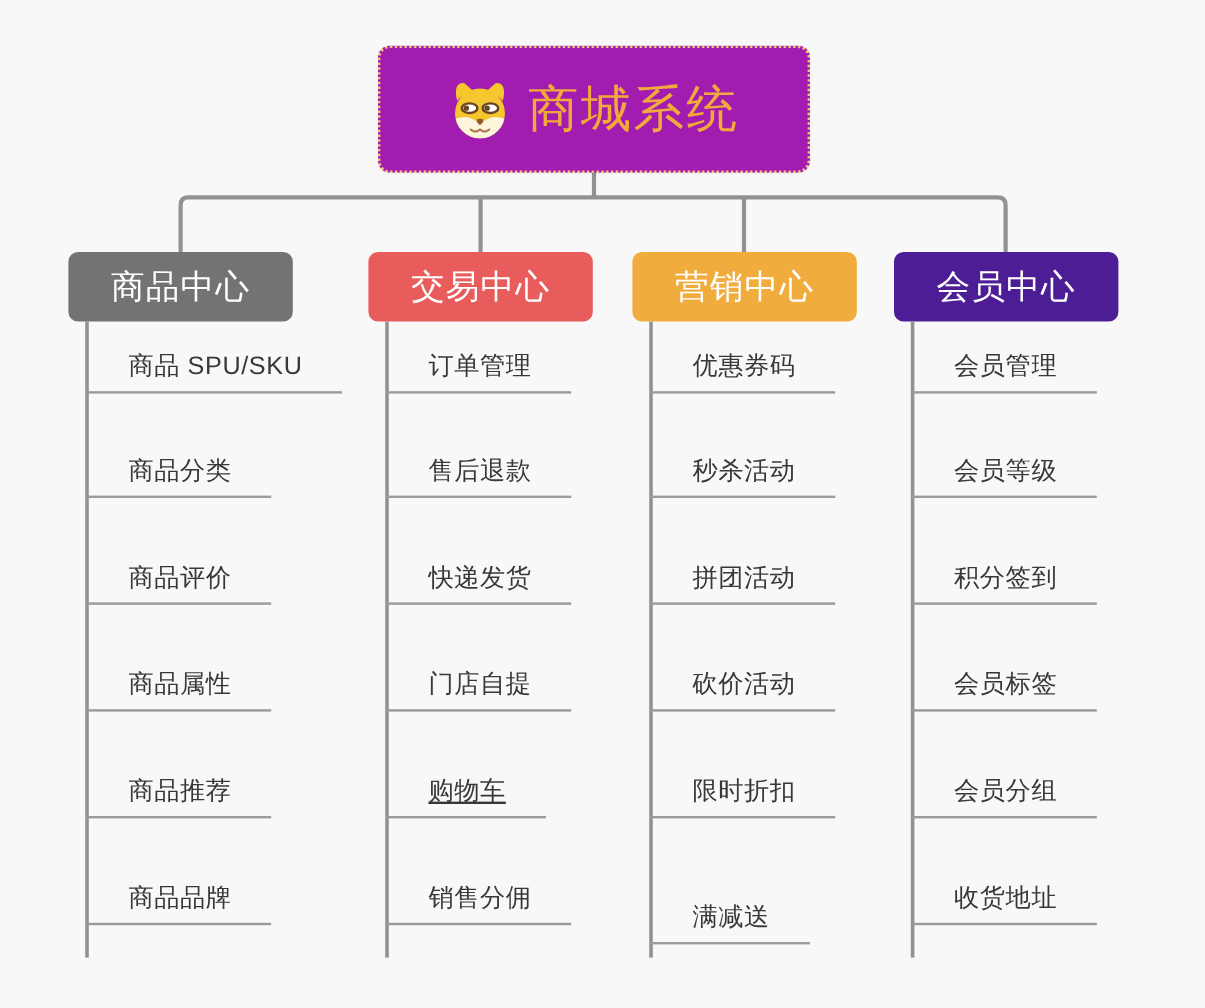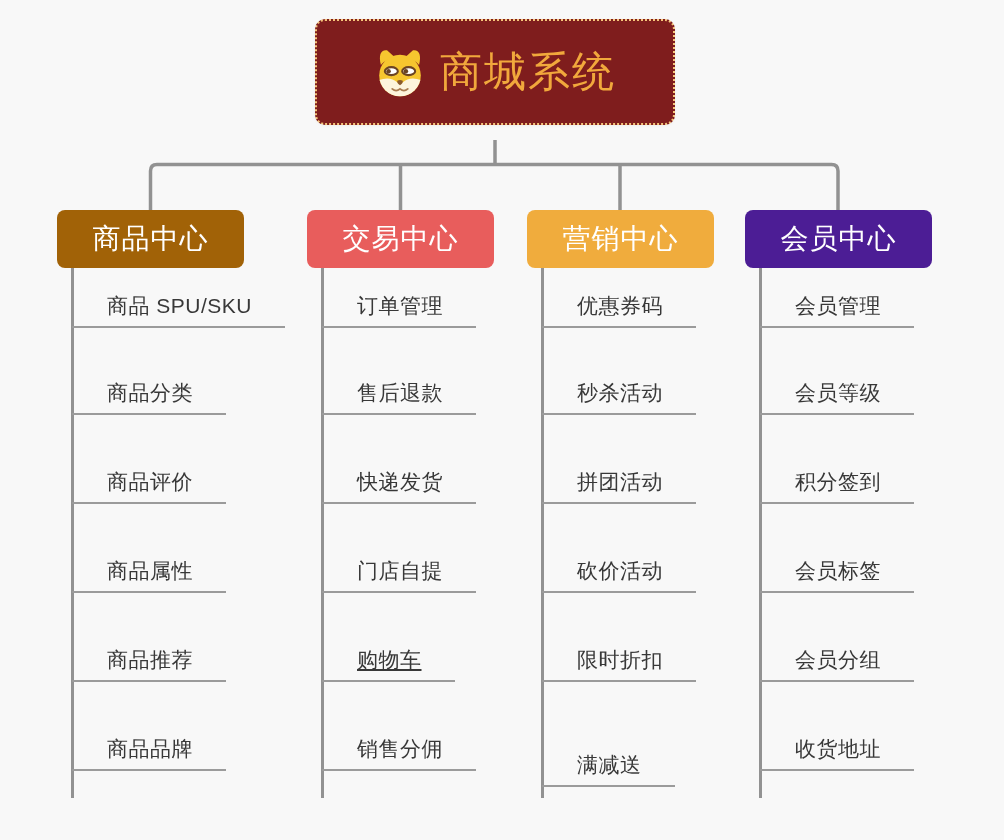--- a/index.html
+++ b/index.html
@@ -4,22 +4,22 @@
 <style>
   html,body{margin:0;padding:0;background:#f8f8f8;}
   body{font-family:"Liberation Sans", sans-serif;}
   .canvas{position:relative;width:1004px;height:840px;background:#f8f8f8;overflow:hidden;}
 
   
   .connectors{position:absolute;left:0;top:0;width:1004px;height:840px;pointer-events:none;}
 
   
   .root-node{
-    position:absolute;left:315px;top:19px;width:360px;height:106px;
-    background:#7f1d1d;border:2px dotted #f5c57a;border-radius:10px;
+    position:absolute;left:315px;top:38px;width:360px;height:106px;
+    background:#a21caf;border:2px dotted #f5c57a;border-radius:10px;
     box-sizing:border-box;display:flex;align-items:center;justify-content:center;
     box-shadow:0 1px 3px rgba(0,0,0,0.04);
   }
   .root-icon{width:52px;height:50px;margin-right:14px;flex:0 0 auto;}
   .root-title{font-size:42px;font-weight:500;color:#f1a83c;letter-spacing:2px;white-space:nowrap;}
 
   
   .branch{position:absolute;top:210px;width:280px;}
   .branch-box{
     width:187px;height:58px;border-radius:8px;
@@ -74,21 +74,21 @@
 
         <path d="M26.8 38 Q30 36.4 33.2 38 Q33.6 41 30 43.2 Q26.4 41 26.8 38 Z" fill="#8a5a2b"></path>
 
         <path d="M21 47.5 Q25.5 51.5 30 47.5 Q34.5 51.5 39 47.5" stroke="#a97c50" stroke-width="2" fill="none" stroke-linecap="round"></path>
       </svg>
     </span>
     <span class="root-title" style="color: rgb(241, 168, 60);">商城系统</span>
   </div>
 
     <div class="branch" style="left: 57px;">
-      <div class="branch-box" style="background: #a16207;">
+      <div class="branch-box" style="background: #737373;">
         <span class="branch-label">商品中心</span>
       </div>
       <div class="branch-spine" style="background: rgb(146, 146, 146);"></div>
       <ul class="branch-items">
         <li class="branch-item">
           <span class="item-label" style="border-bottom-color: rgb(155, 155, 155); color: rgb(56, 56, 56);">商品 SPU/SKU</span>
         </li>
         <li class="branch-item">
           <span class="item-label" style="border-bottom-color: rgb(155, 155, 155); color: rgb(56, 56, 56);">商品分类</span>
         </li>

